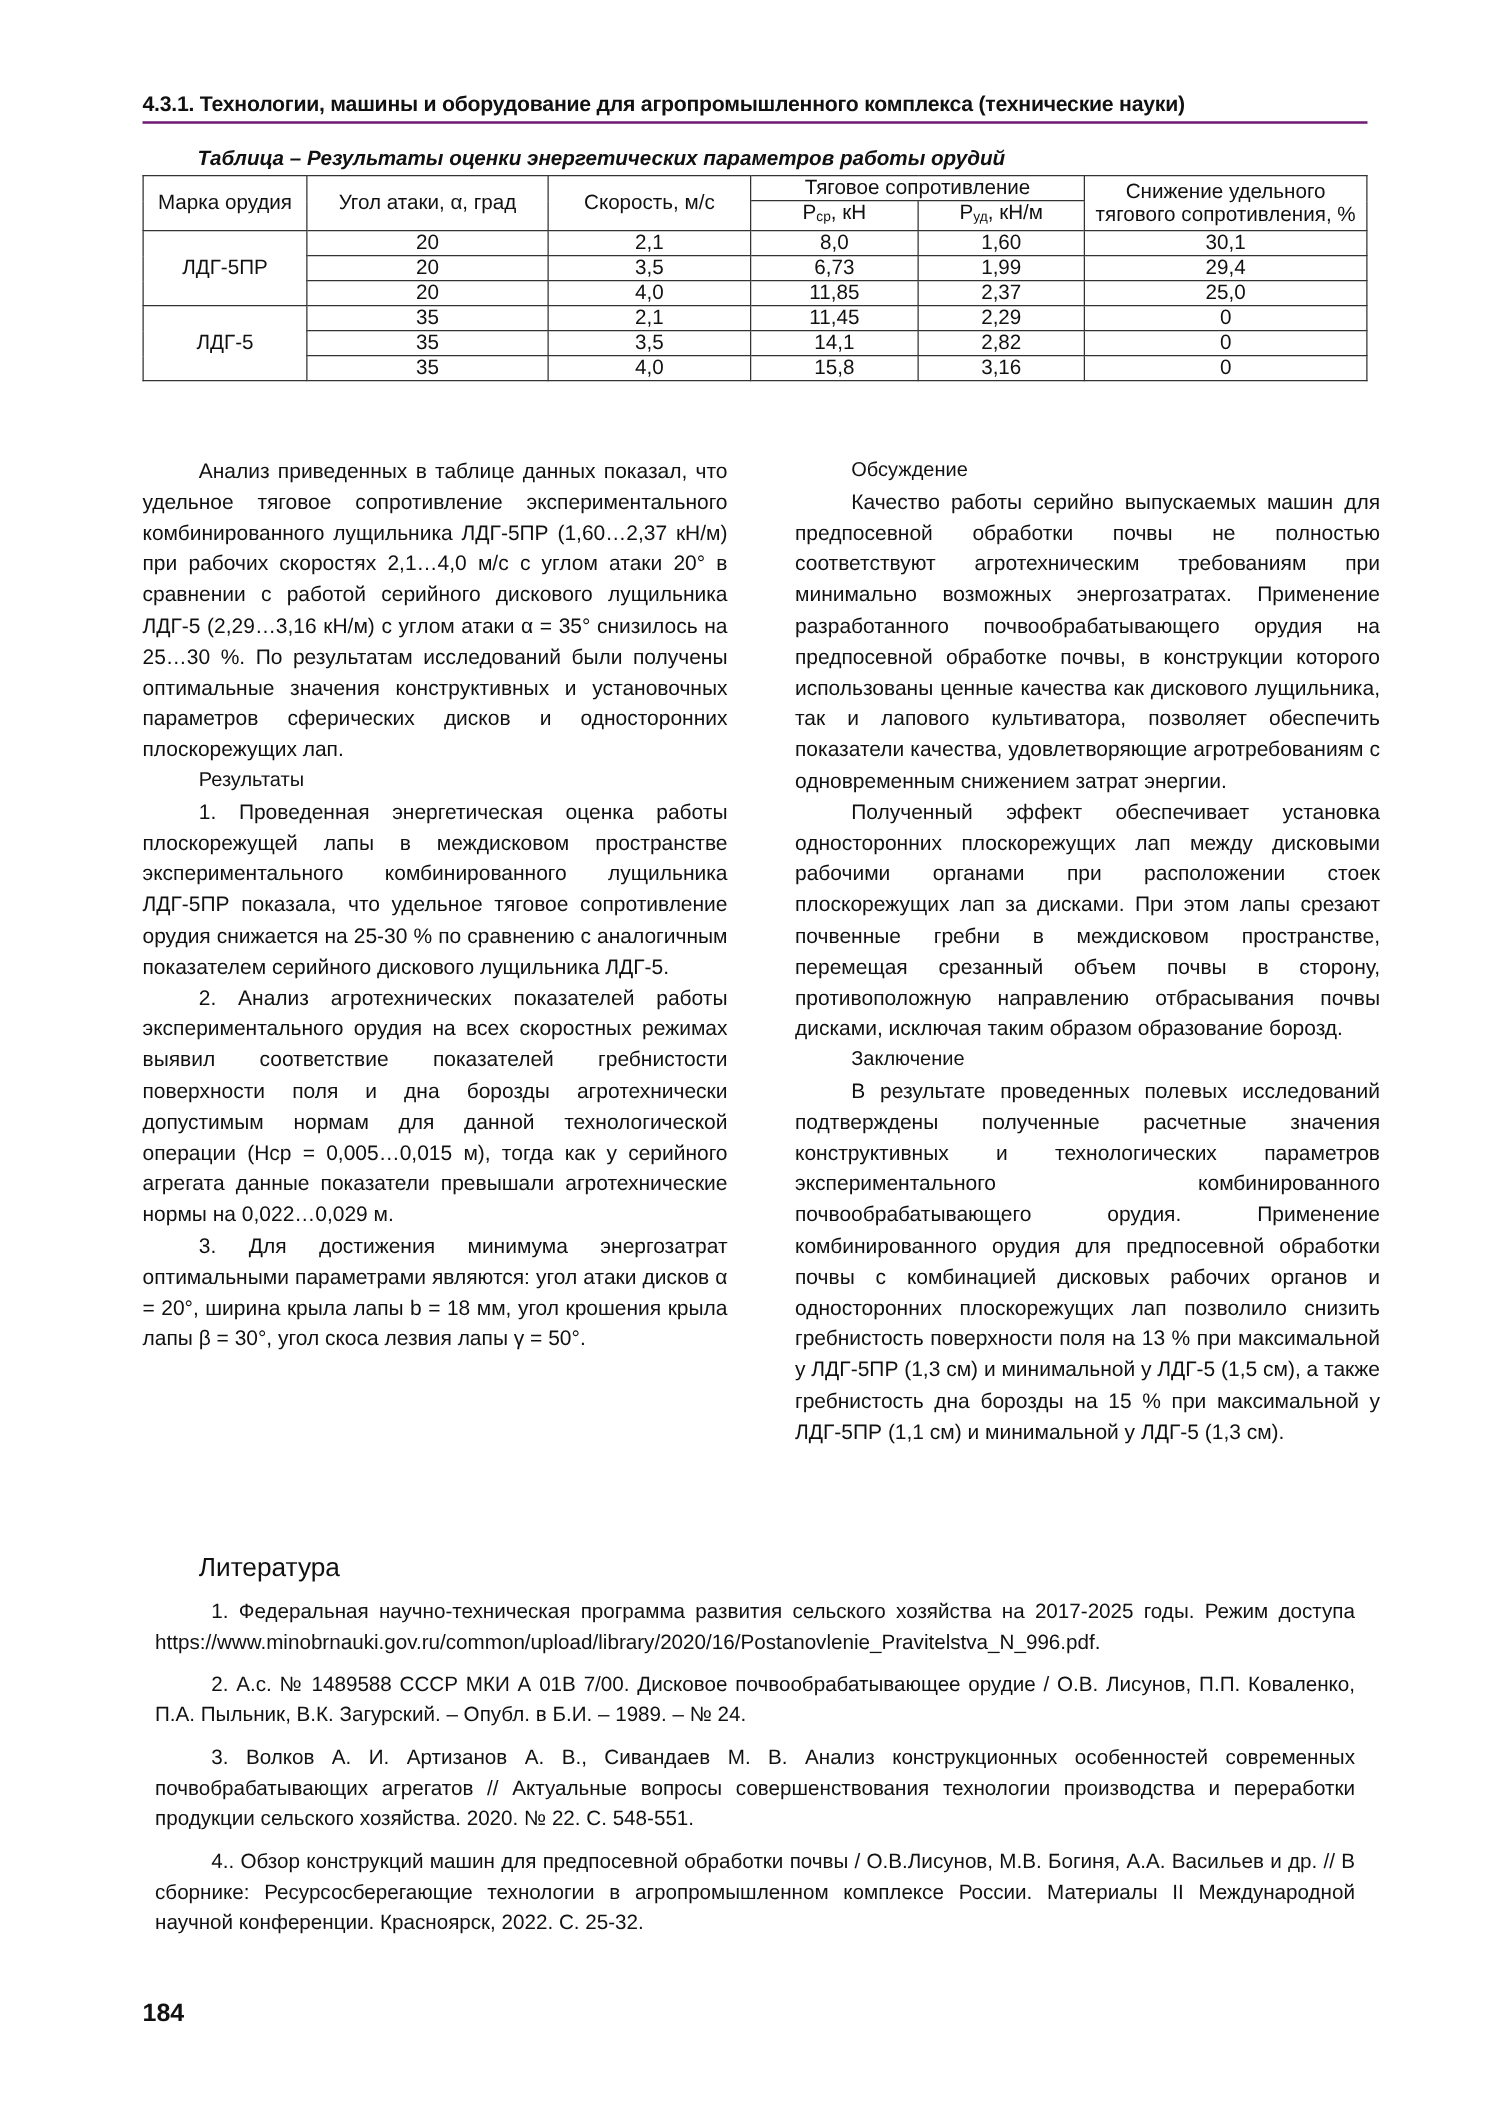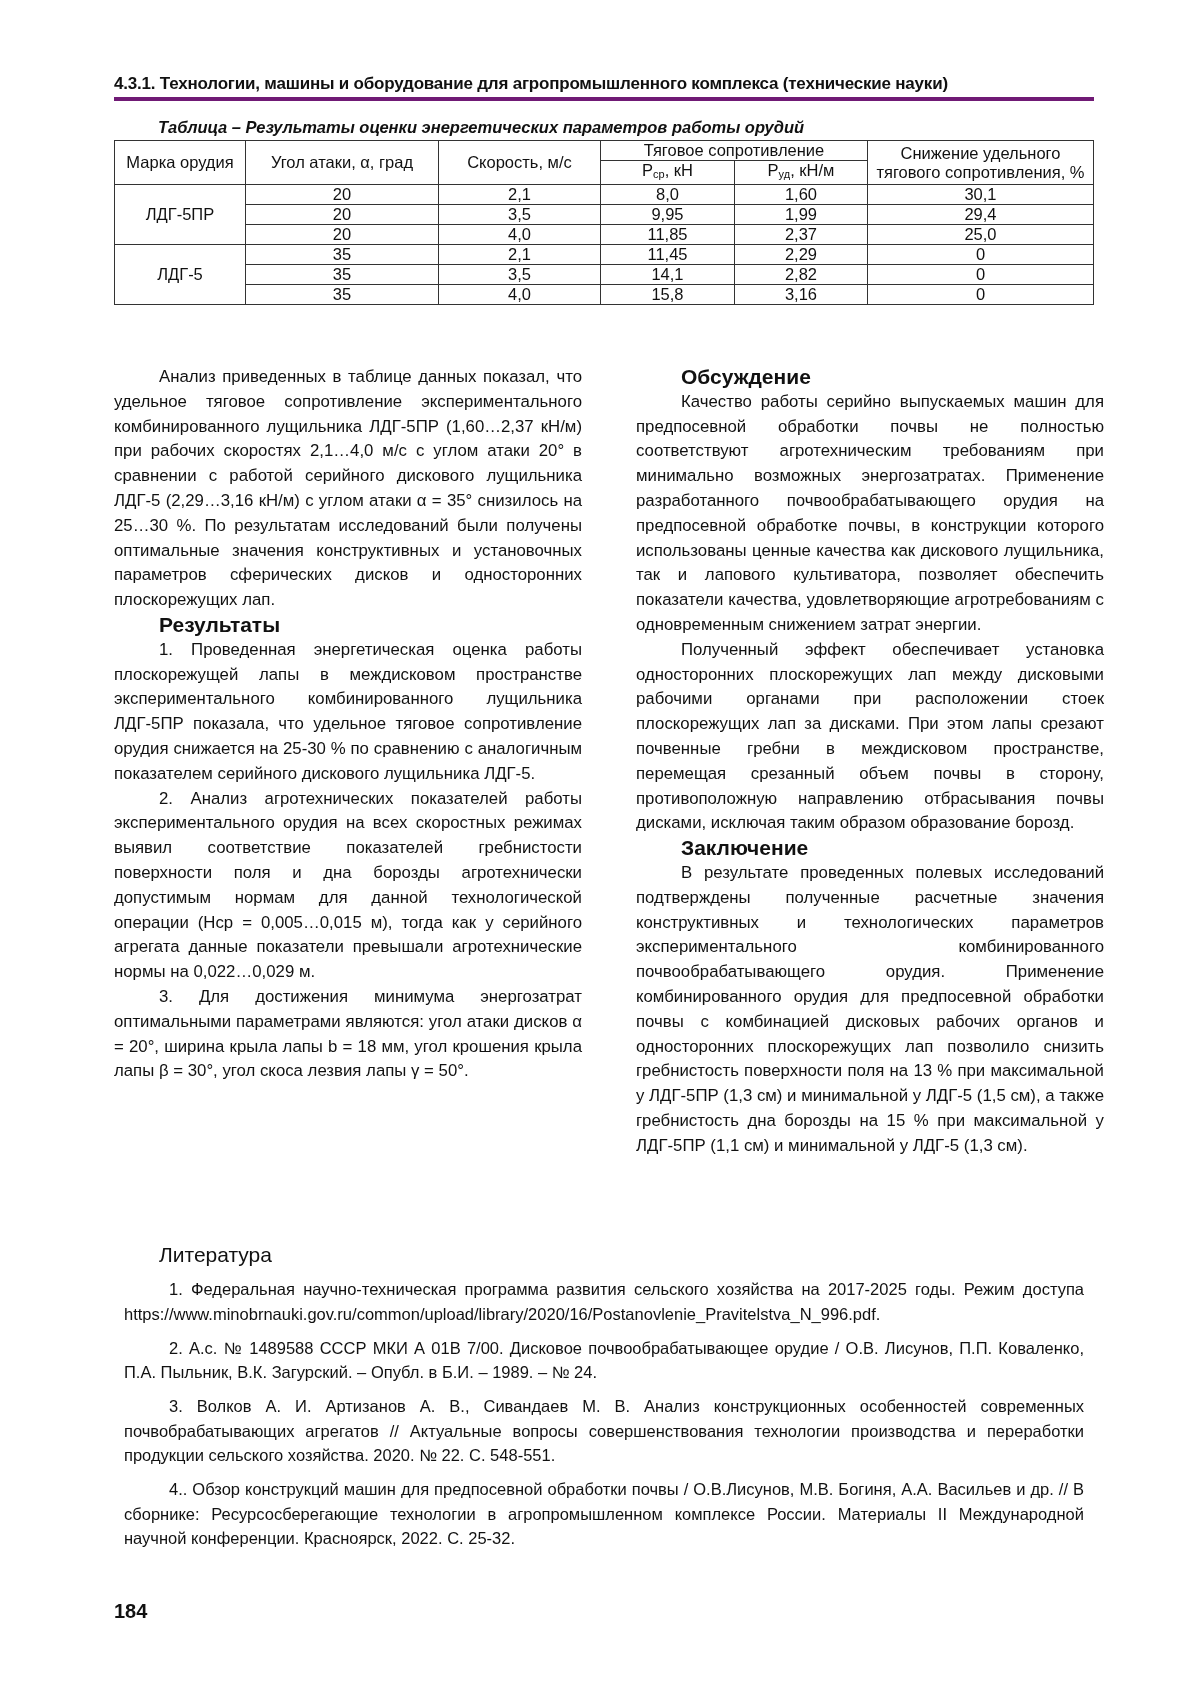--- a/index.html
+++ b/index.html
@@ -1,35 +1,35 @@
 <!DOCTYPE html>
 <html><head>
 <meta charset="utf-8">
 <style>
   html, body { margin: 0; padding: 0; background: #ffffff; }
   body { width: 1200px; height: 1697px; position: relative; overflow: hidden;
          font-family: "Liberation Sans", "DejaVu Sans", sans-serif; color: #111; }
   .runhead { position: absolute; left: 114px; top: 74px; width: 980px;
              font-weight: bold; font-size: 17px; letter-spacing: -0.2px;
-             border-bottom: 4px solid #701a75; padding-bottom: 3px; }
+             border-bottom: 2px solid #701a75; padding-bottom: 3px; }
   .caption { position: absolute; left: 158px; top: 118px; font-weight: bold; font-size: 16.5px; font-style: italic; }
   table.res { position: absolute; left: 114px; top: 140px; width: 980px;
               border-collapse: collapse; font-size: 16.5px; }
   table.res td, table.res th { border: 1.3px solid #333; text-align: center;
               padding: 0 2px; font-weight: normal; line-height: 19px; }
   table.res th { vertical-align: middle; }
   table.res tbody td { height: 19px; }
   .col1 { width: 126px; } .col2 { width: 188px; } .col3 { width: 157px; }
   .col4 { width: 129px; } .col5 { width: 128px; }
   sub { font-size: 11px; vertical-align: -2px; }
   .col { position: absolute; top: 365px; width: 468px; font-size: 16.8px; line-height: 24.8px;
          text-align: justify; }
   .left { left: 114px; } .right { left: 636px; }
   .col p { margin: 0; text-indent: 45px; }
-  .col h3 { margin: 0; font-size: 21px; padding-left: 45px; font-weight: bold; line-height: 24.8px; }
+  .col h3 { margin: 0; font-size: 16px; padding-left: 45px; font-weight: normal; line-height: 24.8px; }
   .refs { position: absolute; left: 114px; top: 1243px; width: 980px; font-size: 16.5px;
           line-height: 24.3px; text-align: justify; }
   .refs h3 { margin: 0; font-size: 21px; padding-left: 45px; font-weight: normal; line-height: 24.3px; }
   .refs p { margin: 10px; text-indent: 45px; }
   .pagenum { position: absolute; left: 114px; top: 1600px; font-weight: bold; font-size: 20px; }
 </style>
 </head>
 <body>
 
 <div class="runhead">4.3.1. Технологии, машины и оборудование для агропромышленного комплекса (технические науки)</div>
@@ -55,21 +55,21 @@
       <td rowspan="3">ЛДГ-5ПР</td>
       <td>20</td>
       <td>2,1</td>
       <td>8,0</td>
       <td>1,60</td>
       <td>30,1</td>
     </tr>
     <tr>
       <td>20</td>
       <td>3,5</td>
-      <td>9,95</td>
+      <td>6,73</td>
       <td>1,99</td>
       <td>29,4</td>
     </tr>
     <tr>
       <td>20</td>
       <td>4,0</td>
       <td>11,85</td>
       <td>2,37</td>
       <td>25,0</td>
     </tr>

